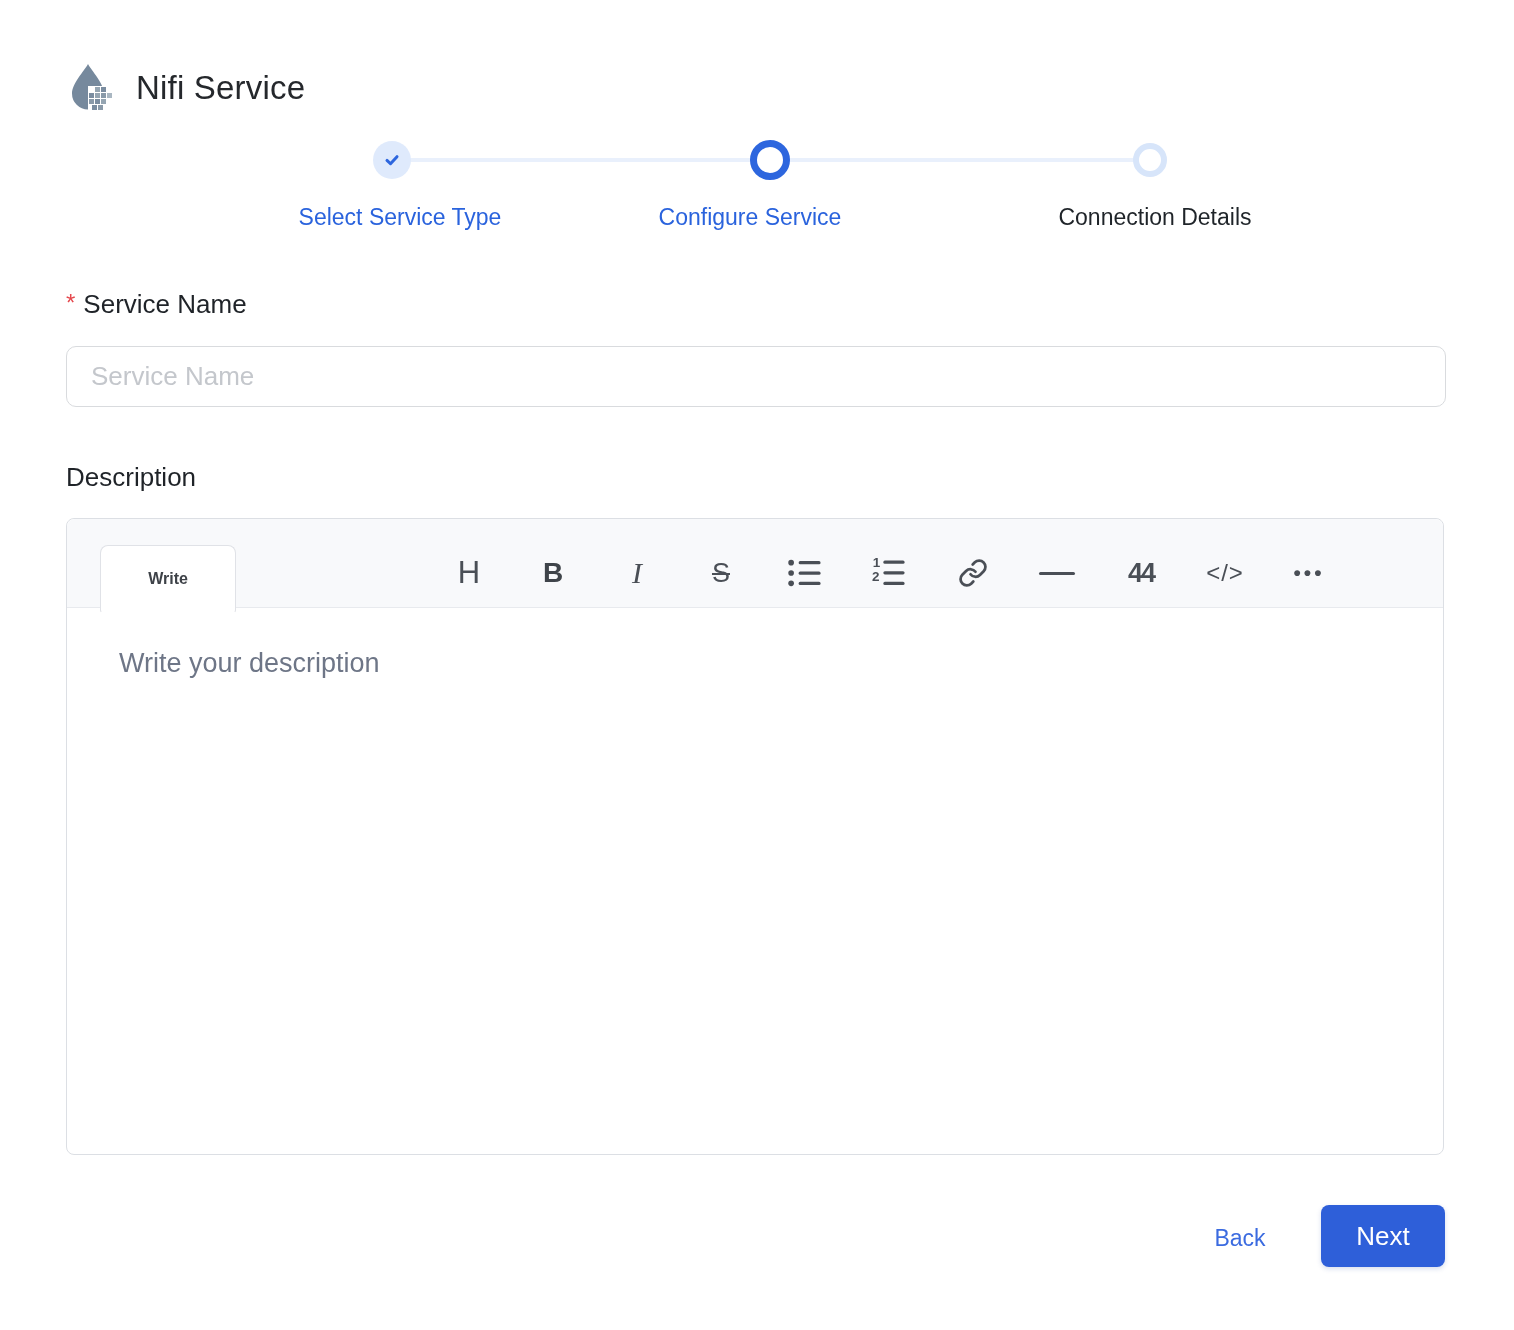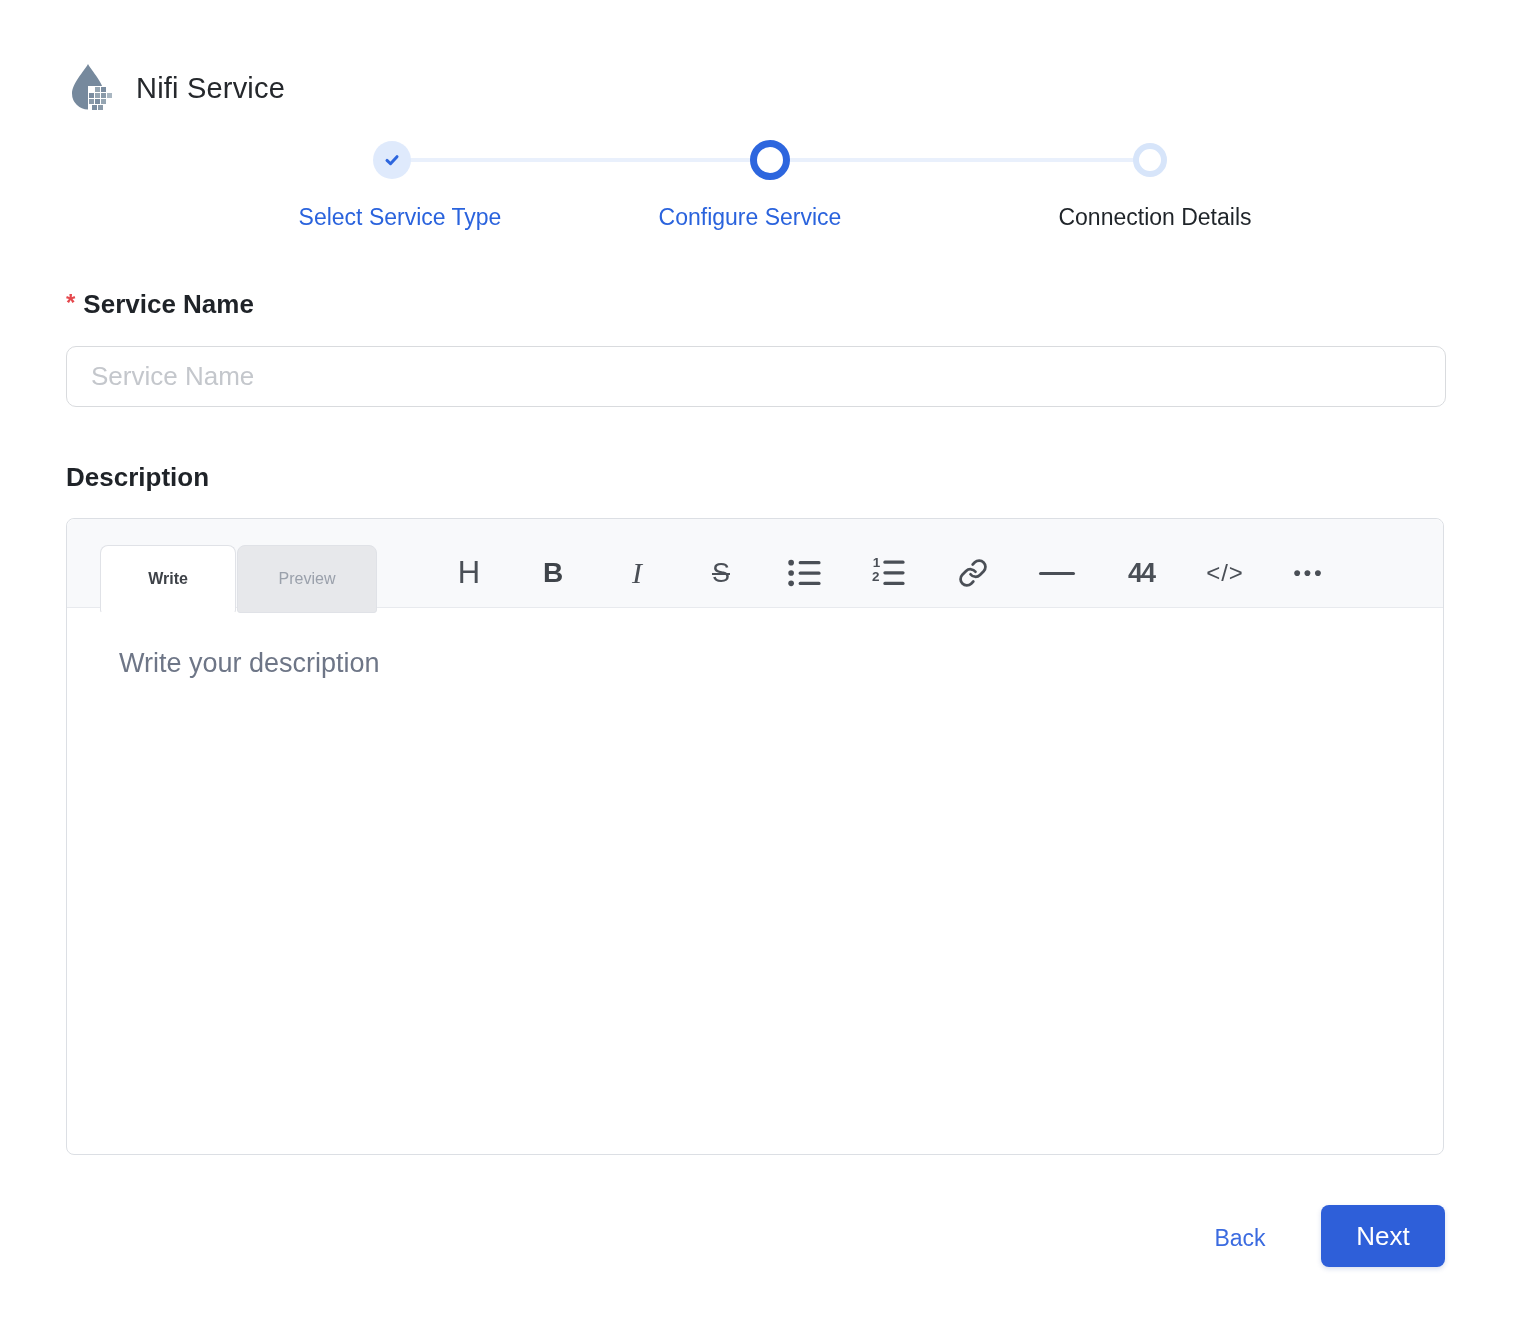--- a/index.html
+++ b/index.html
@@ -5,21 +5,21 @@
   * { margin:0; padding:0; box-sizing:border-box; }
   html,body { background:#ffffff; }
   .page {
     position:relative; width:1514px; height:1330px; background:#ffffff;
     font-family:"Liberation Sans", sans-serif; color:#25282c; overflow:hidden;
   }
 
   
   .app-header { position:absolute; left:64px; top:62px; display:flex; align-items:center; gap:22px; }
   .service-icon { width:50px; height:52px; display:block; }
-  .page-title { font-size:29px; font-weight:500; color:#25282c; letter-spacing:.2px; }
+  .page-title { font-size:33px; font-weight:500; color:#25282c; letter-spacing:.2px; }
 
   
   .stepper { position:absolute; left:0; top:138px; width:100%; height:100px;margin-left:22px; }
   .stepper-line { position:absolute; left:382px; top:20px; width:744px; height:4px; background:#e9f0fc; border-radius:2px; }
   .step-circle { position:absolute; transform:translateX(-50%); z-index:2; }
   .circle-done {
     left:370px; top:3px; width:38px; height:38px; border-radius:50%;
     background:#dfeafc; display:flex; align-items:center; justify-content:center;
   }
   .circle-active {
@@ -32,21 +32,21 @@
   }
   .step-label {
     position:absolute; top:66px; transform:translateX(-50%);
     font-size:23px; font-weight:500; white-space:nowrap;
   }
   .label-1 { left:378px; color:#2a63dd; }
   .label-2 { left:728px; color:#2a63dd; }
   .label-3 { left:1133px; color:#1f2429;text-align:center; }
 
   
-  .field-label { position:absolute; left:66px; font-size:26px; font-weight:700; color:#1f2328; }
+  .field-label { position:absolute; left:66px; font-size:26px; font-weight:400; color:#1f2328; }
   .label-service-name { top:289px; }
   .required-mark { color:#e5484d; font-size:24px; margin-right:8px; vertical-align:2px; }
   .service-name-input {
     position:absolute; left:66px; top:346px; width:1380px; height:61px;
     border:1.5px solid #d9dbde; border-radius:10px; padding:0 24px;
     font-family:"Liberation Sans", sans-serif; font-size:26px; color:#33373c; outline:none; background:#fff;
   }
   .service-name-input::placeholder { color:#c4c7cc; }
   .label-description { top:462px; }
 
@@ -151,21 +151,20 @@
     <span class="required-mark">*</span><span>Service Name</span>
   </div>
   <input class="service-name-input" type="text" placeholder="Service Name" style="">
 
   <div class="field-label label-description">Description</div>
 
   <div class="editor">
     <div class="editor-toolbar">
       <div class="editor-tabs">
         <div class="editor-tab tab-write">Write</div>
-        <div class="editor-tab tab-preview">Preview</div>
       </div>
 
       <div class="editor-tools">
         <button class="tool-btn">
           <span class="glyph-h">H</span>
         </button>
         <button class="tool-btn">
           <span class="glyph-b">B</span>
         </button>
         <button class="tool-btn">

